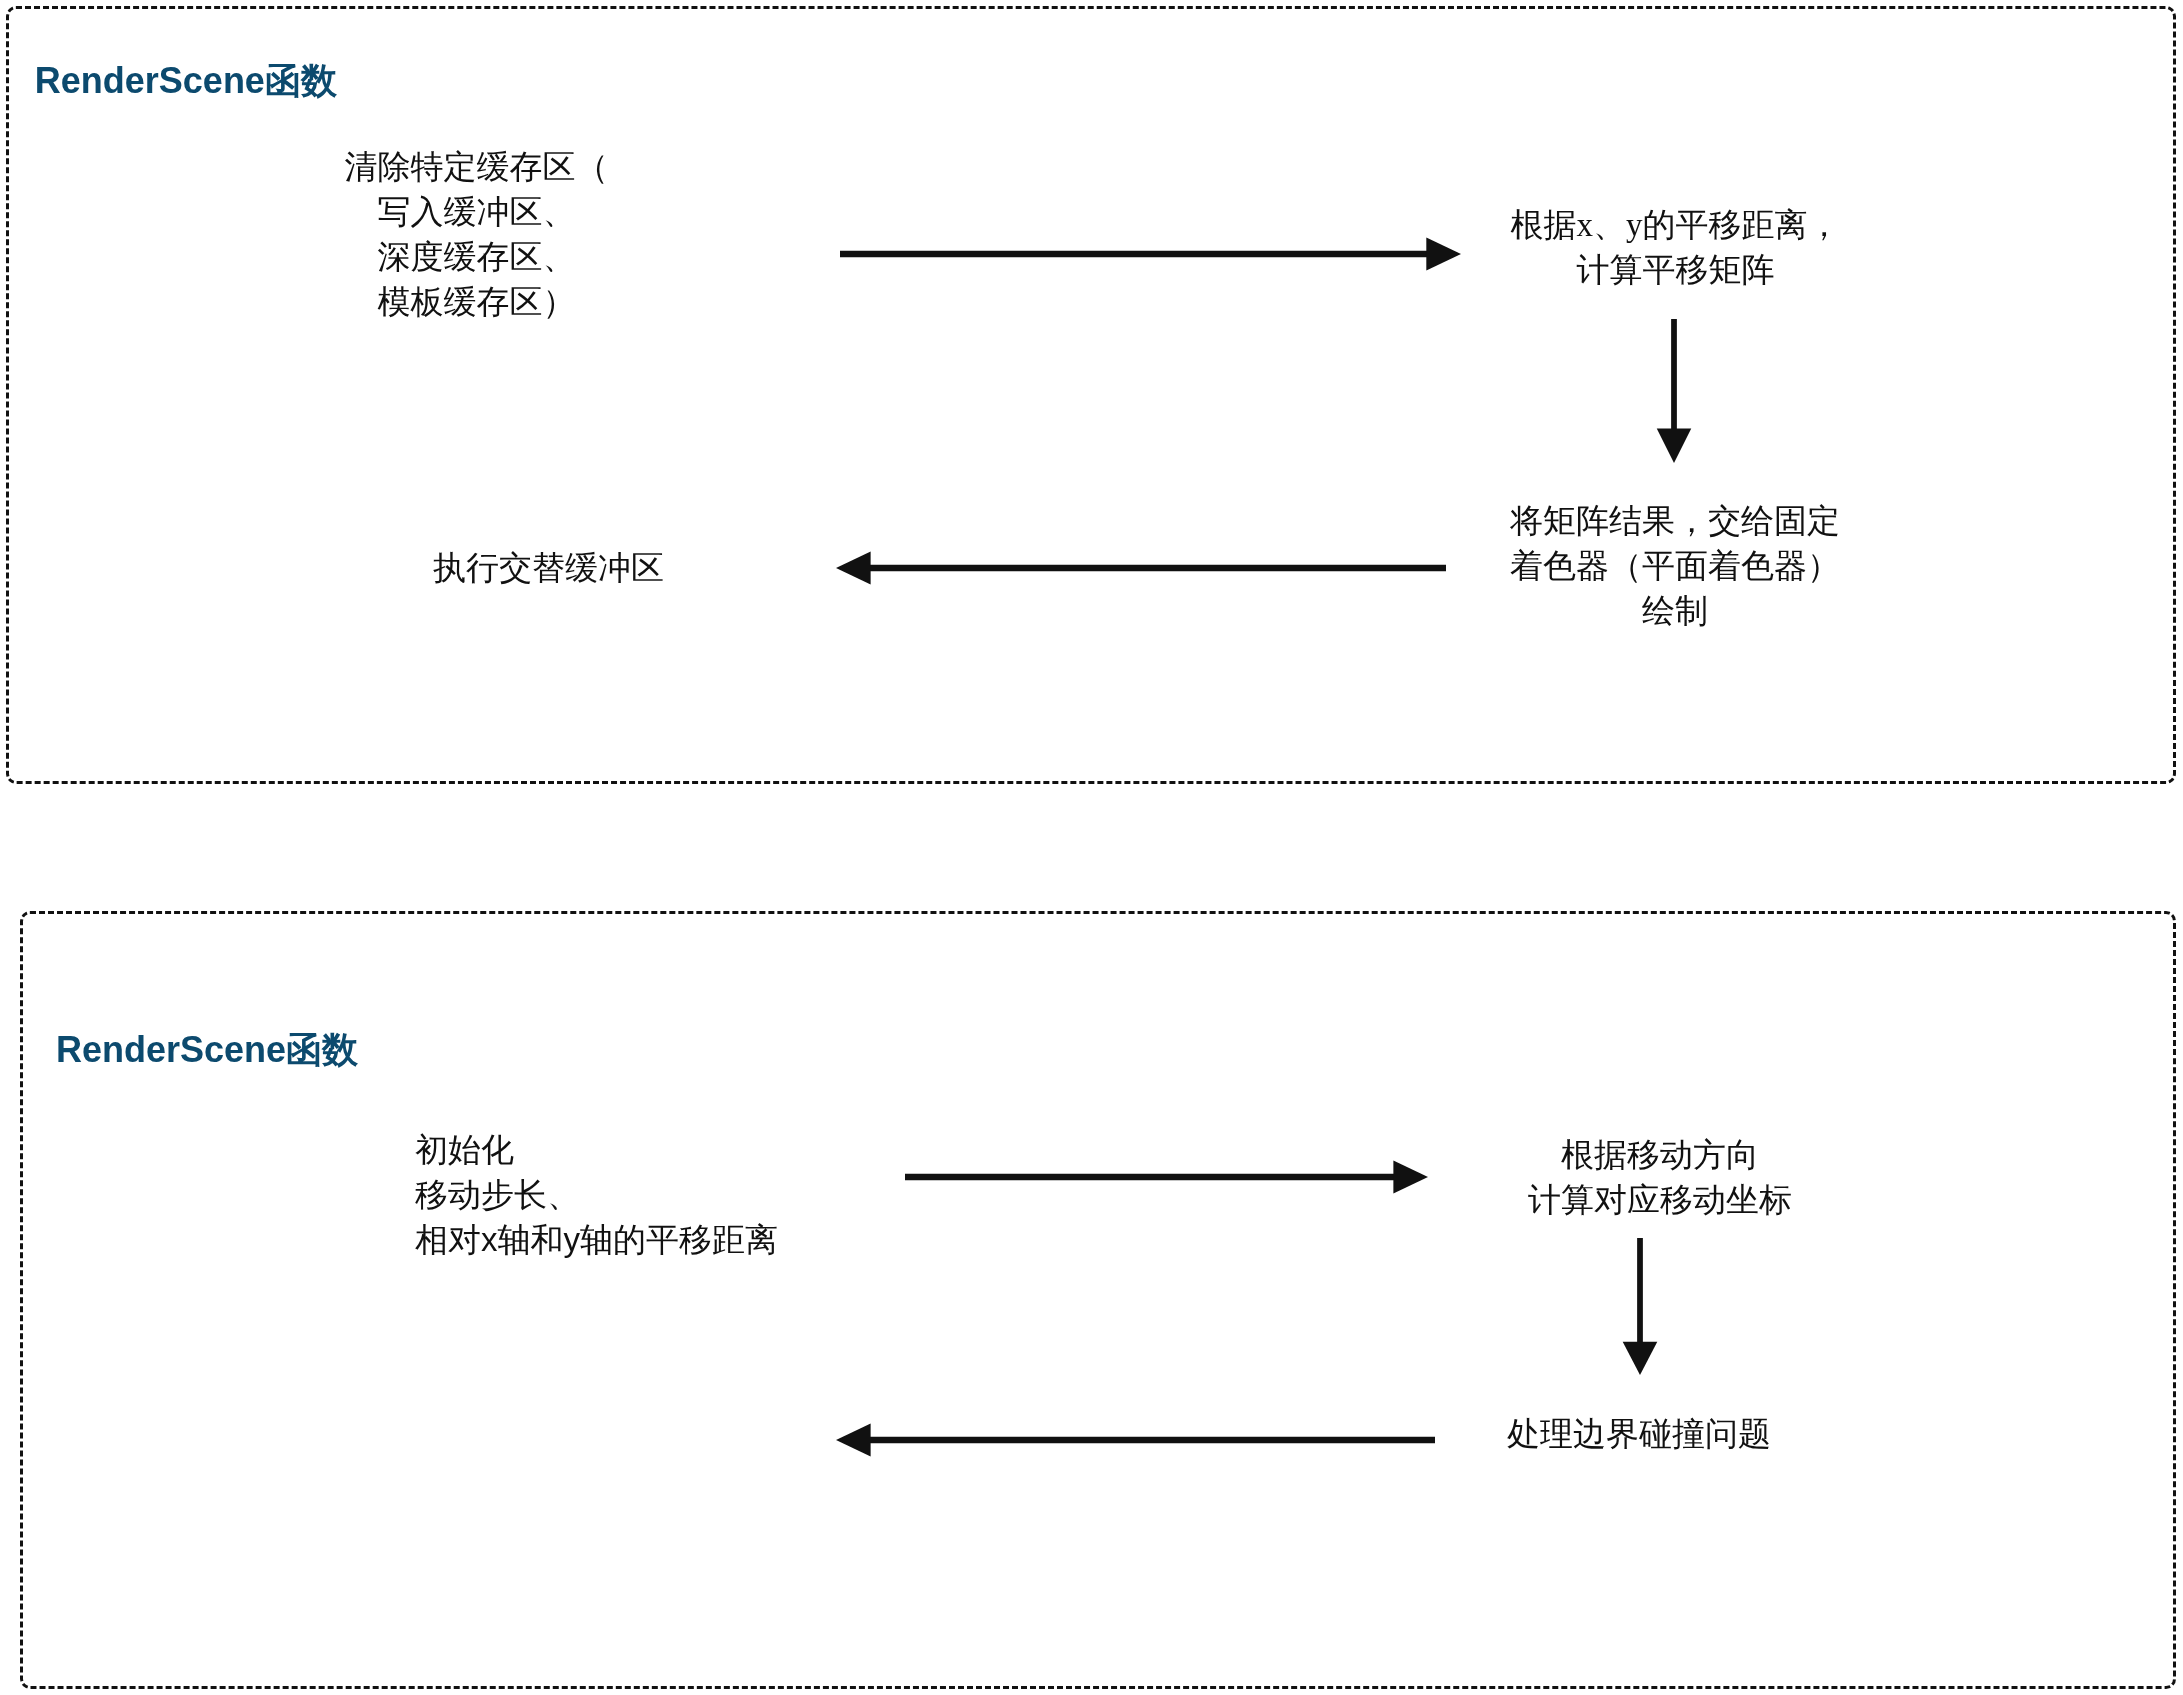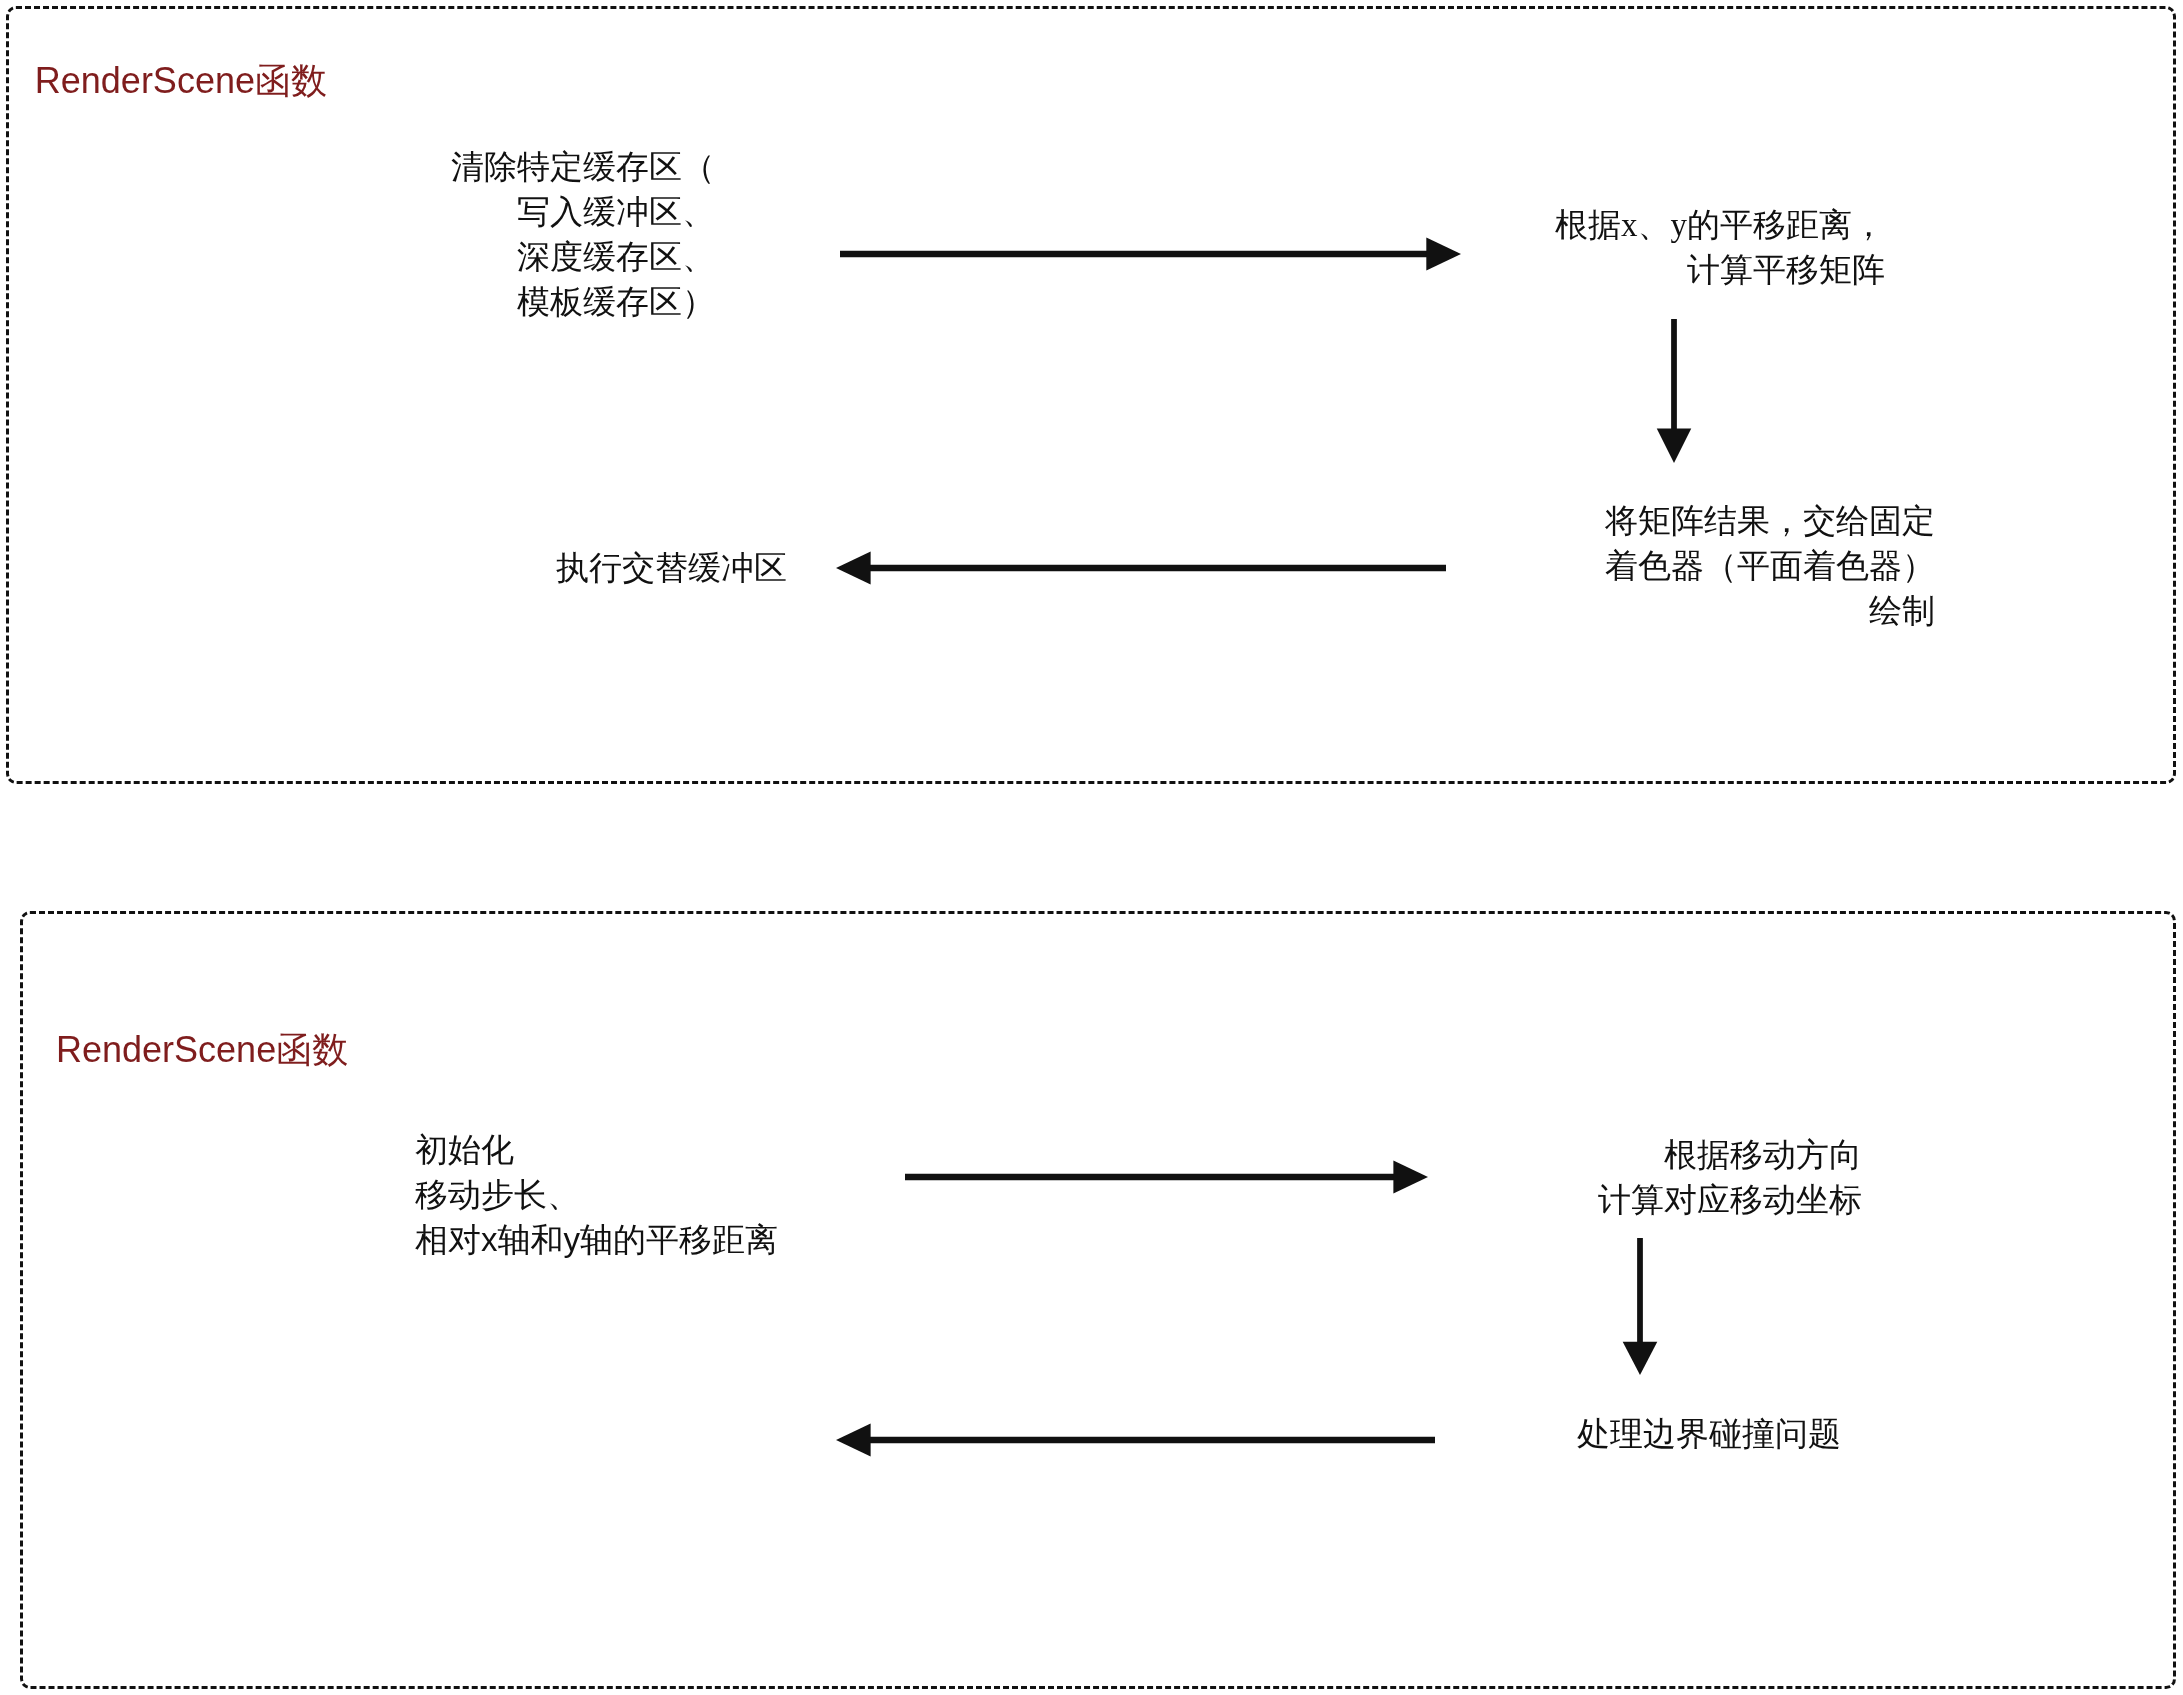--- a/index.html
+++ b/index.html
@@ -34,39 +34,39 @@
   }
   #group-specialkeys {
     left: 20px;
     top: 911px;
     width: 2156px;
     height: 778px;
   }
 
   .group-title {
     position: absolute;
-    color: #7f1d1d;
+    color: #0c4a6e;
     font-size: 36px;
     line-height: 1.1;
     white-space: nowrap;
-    font-weight: 400;
+    font-weight: 700;
     letter-spacing: 0px;
   }
   #group-renderscene .group-title { left: 26px; top: 52px; }
   #group-specialkeys .group-title { left: 33px; top: 116px; }
 
   
   .node {
     position: absolute;
     color: #111111;
     font-size: 33px;
     line-height: 45px;
     white-space: pre;
   }
-  .node.center { text-align: right; }
+  .node.center { text-align: center; }
   .node.left   { text-align: left; }
 
   
   .arrow {
     position: absolute;
   }
   .arrow svg { display: block; overflow: visible; }
 
   
   #n1-clear      { left: 238px;  top: 144px;  width: 477px; }

